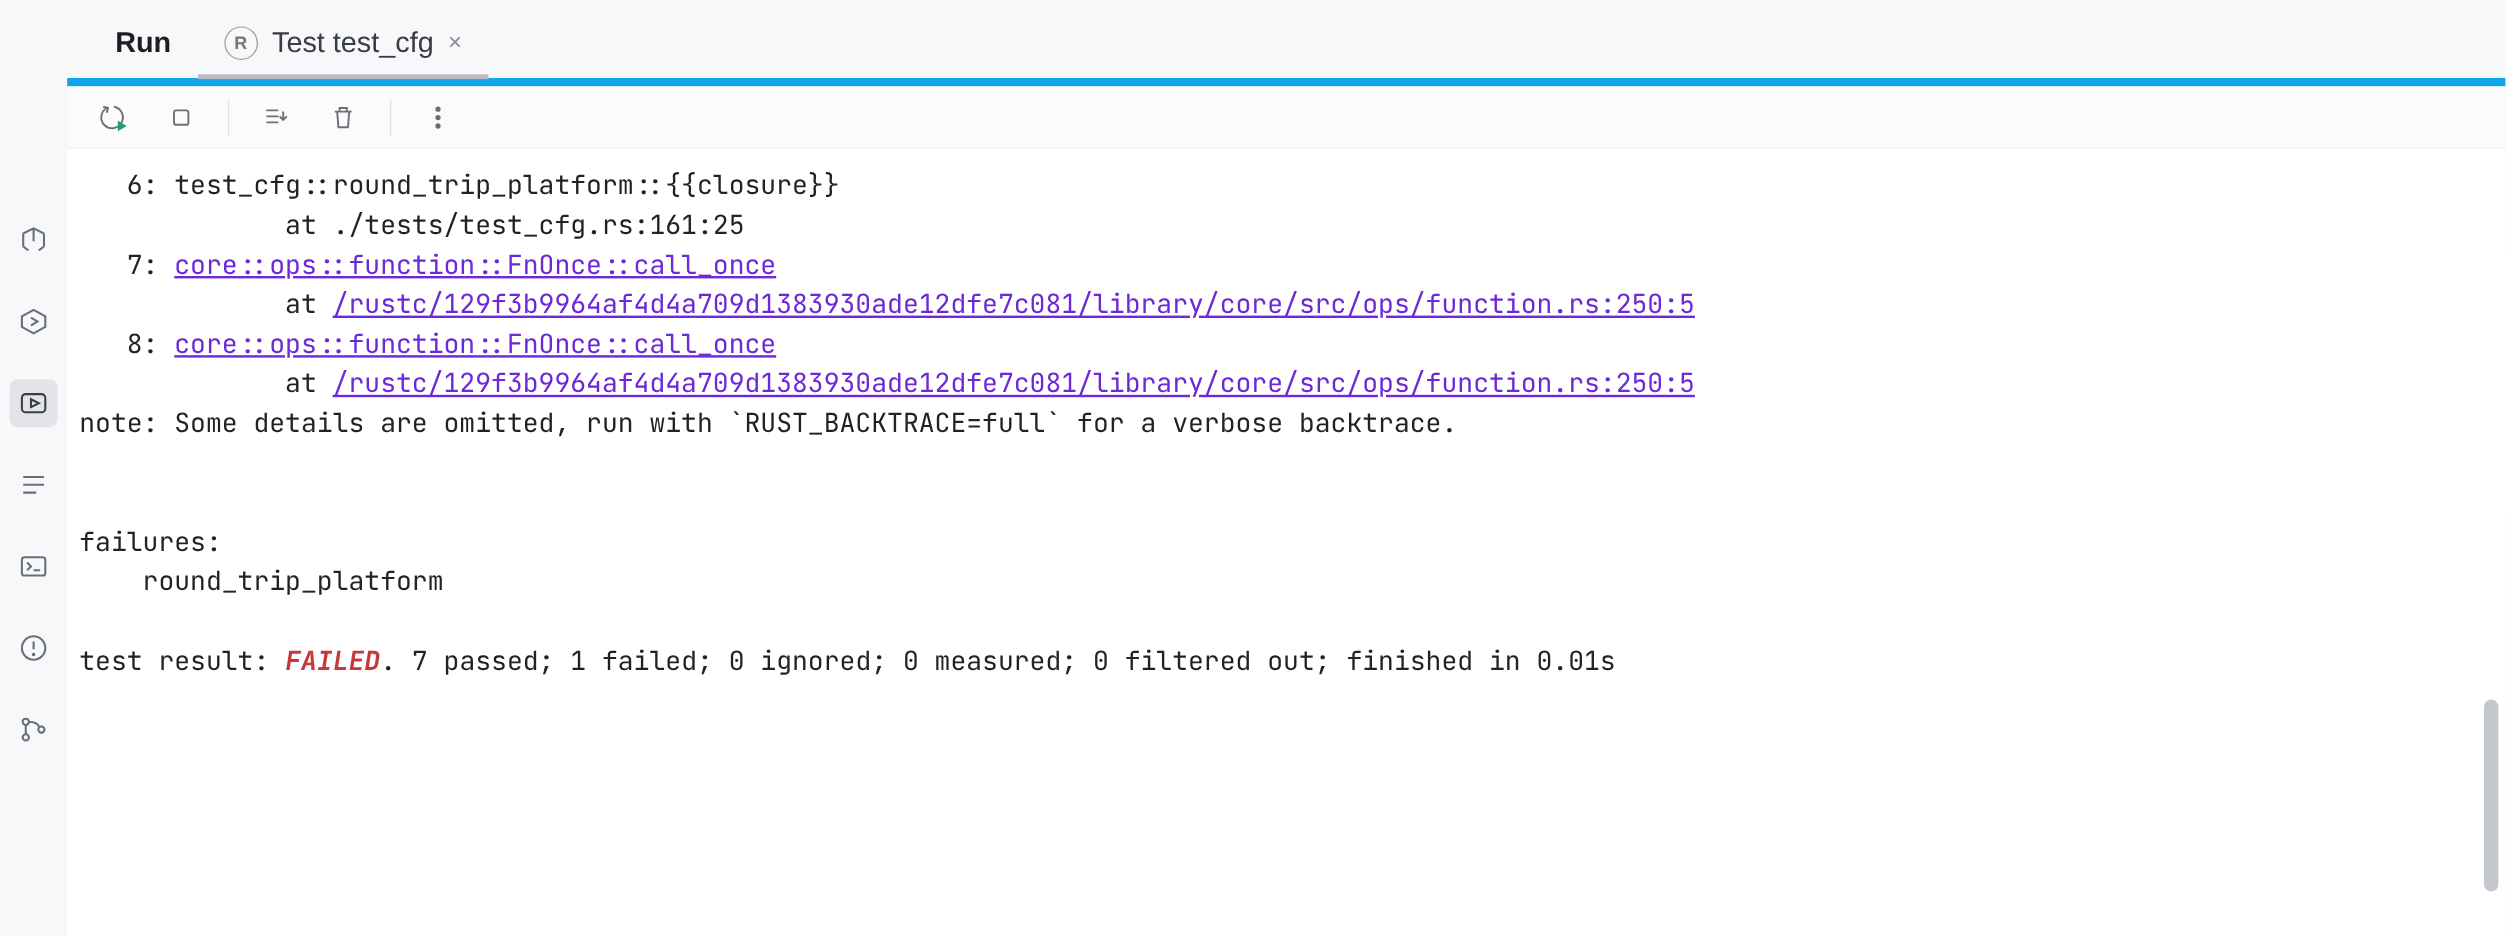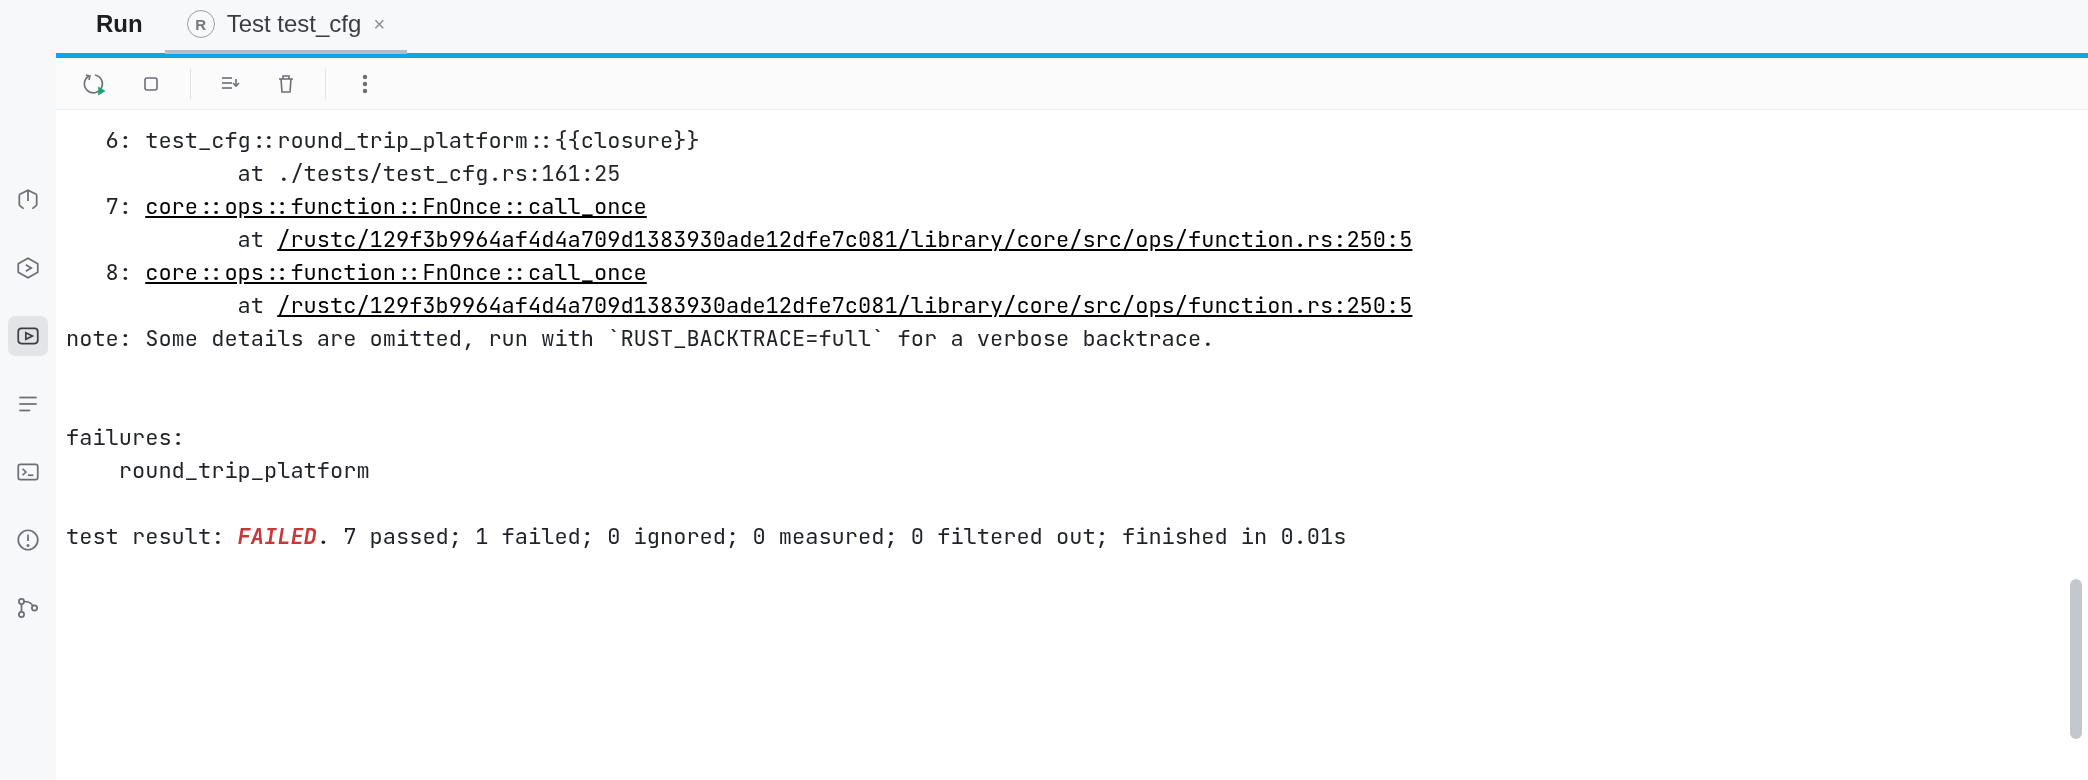--- a/index.html
+++ b/index.html
@@ -31,24 +31,24 @@
     color: #6b6f76;
     cursor: pointer;
   }
   .toolstrip .tsbtn.active { background: #e3e4e8; color:#3b3f45; }
   .toolstrip svg { width: 26px; height: 26px; stroke: currentColor; fill:none; stroke-width:1.6; }
 
   
   .maincol { flex: 1; display: flex; flex-direction: column; min-width: 0; }
 
   .tabs {
-    height: 58px;
+    height: 72px;
     display: flex; align-items: flex-end;
     padding-left: 18px;
-    border-bottom: 5px solid #0ea5e9;
+    border-bottom: 7px solid #0ea5e9;
     background: #f7f8fa;
   }
   .tab {
     height: 58px;
     display: flex; align-items: center;
     padding: 0 22px;
     font-size: 24px;
     color: #393c43;
     gap: 12px;
     position: relative;
@@ -90,21 +90,21 @@
   .console {
     position:absolute; inset:0;
     padding: 14px 0 14px 10px;
     overflow:auto;
     font-family: "JetBrains Mono","SF Mono",Menlo,Consolas,monospace;
     font-size: 22px;
     line-height: 33px;
     white-space: pre;
     color:#1f2227;
   }
-  .console a.link { color:#000000; text-decoration: underline; }
+  .console a.link { color:#6d28d9; text-decoration: underline; }
   .console .red { color:#c83838; font-weight:600;font-style:italic; }
 
   
   .scrollbar {
     position:absolute; right:4px; top:0; bottom:0;
     width:16px;
   }
   .scrollbar .thumb {
     position:absolute; left:2px; right:2px;
     top:70%; height:160px;

